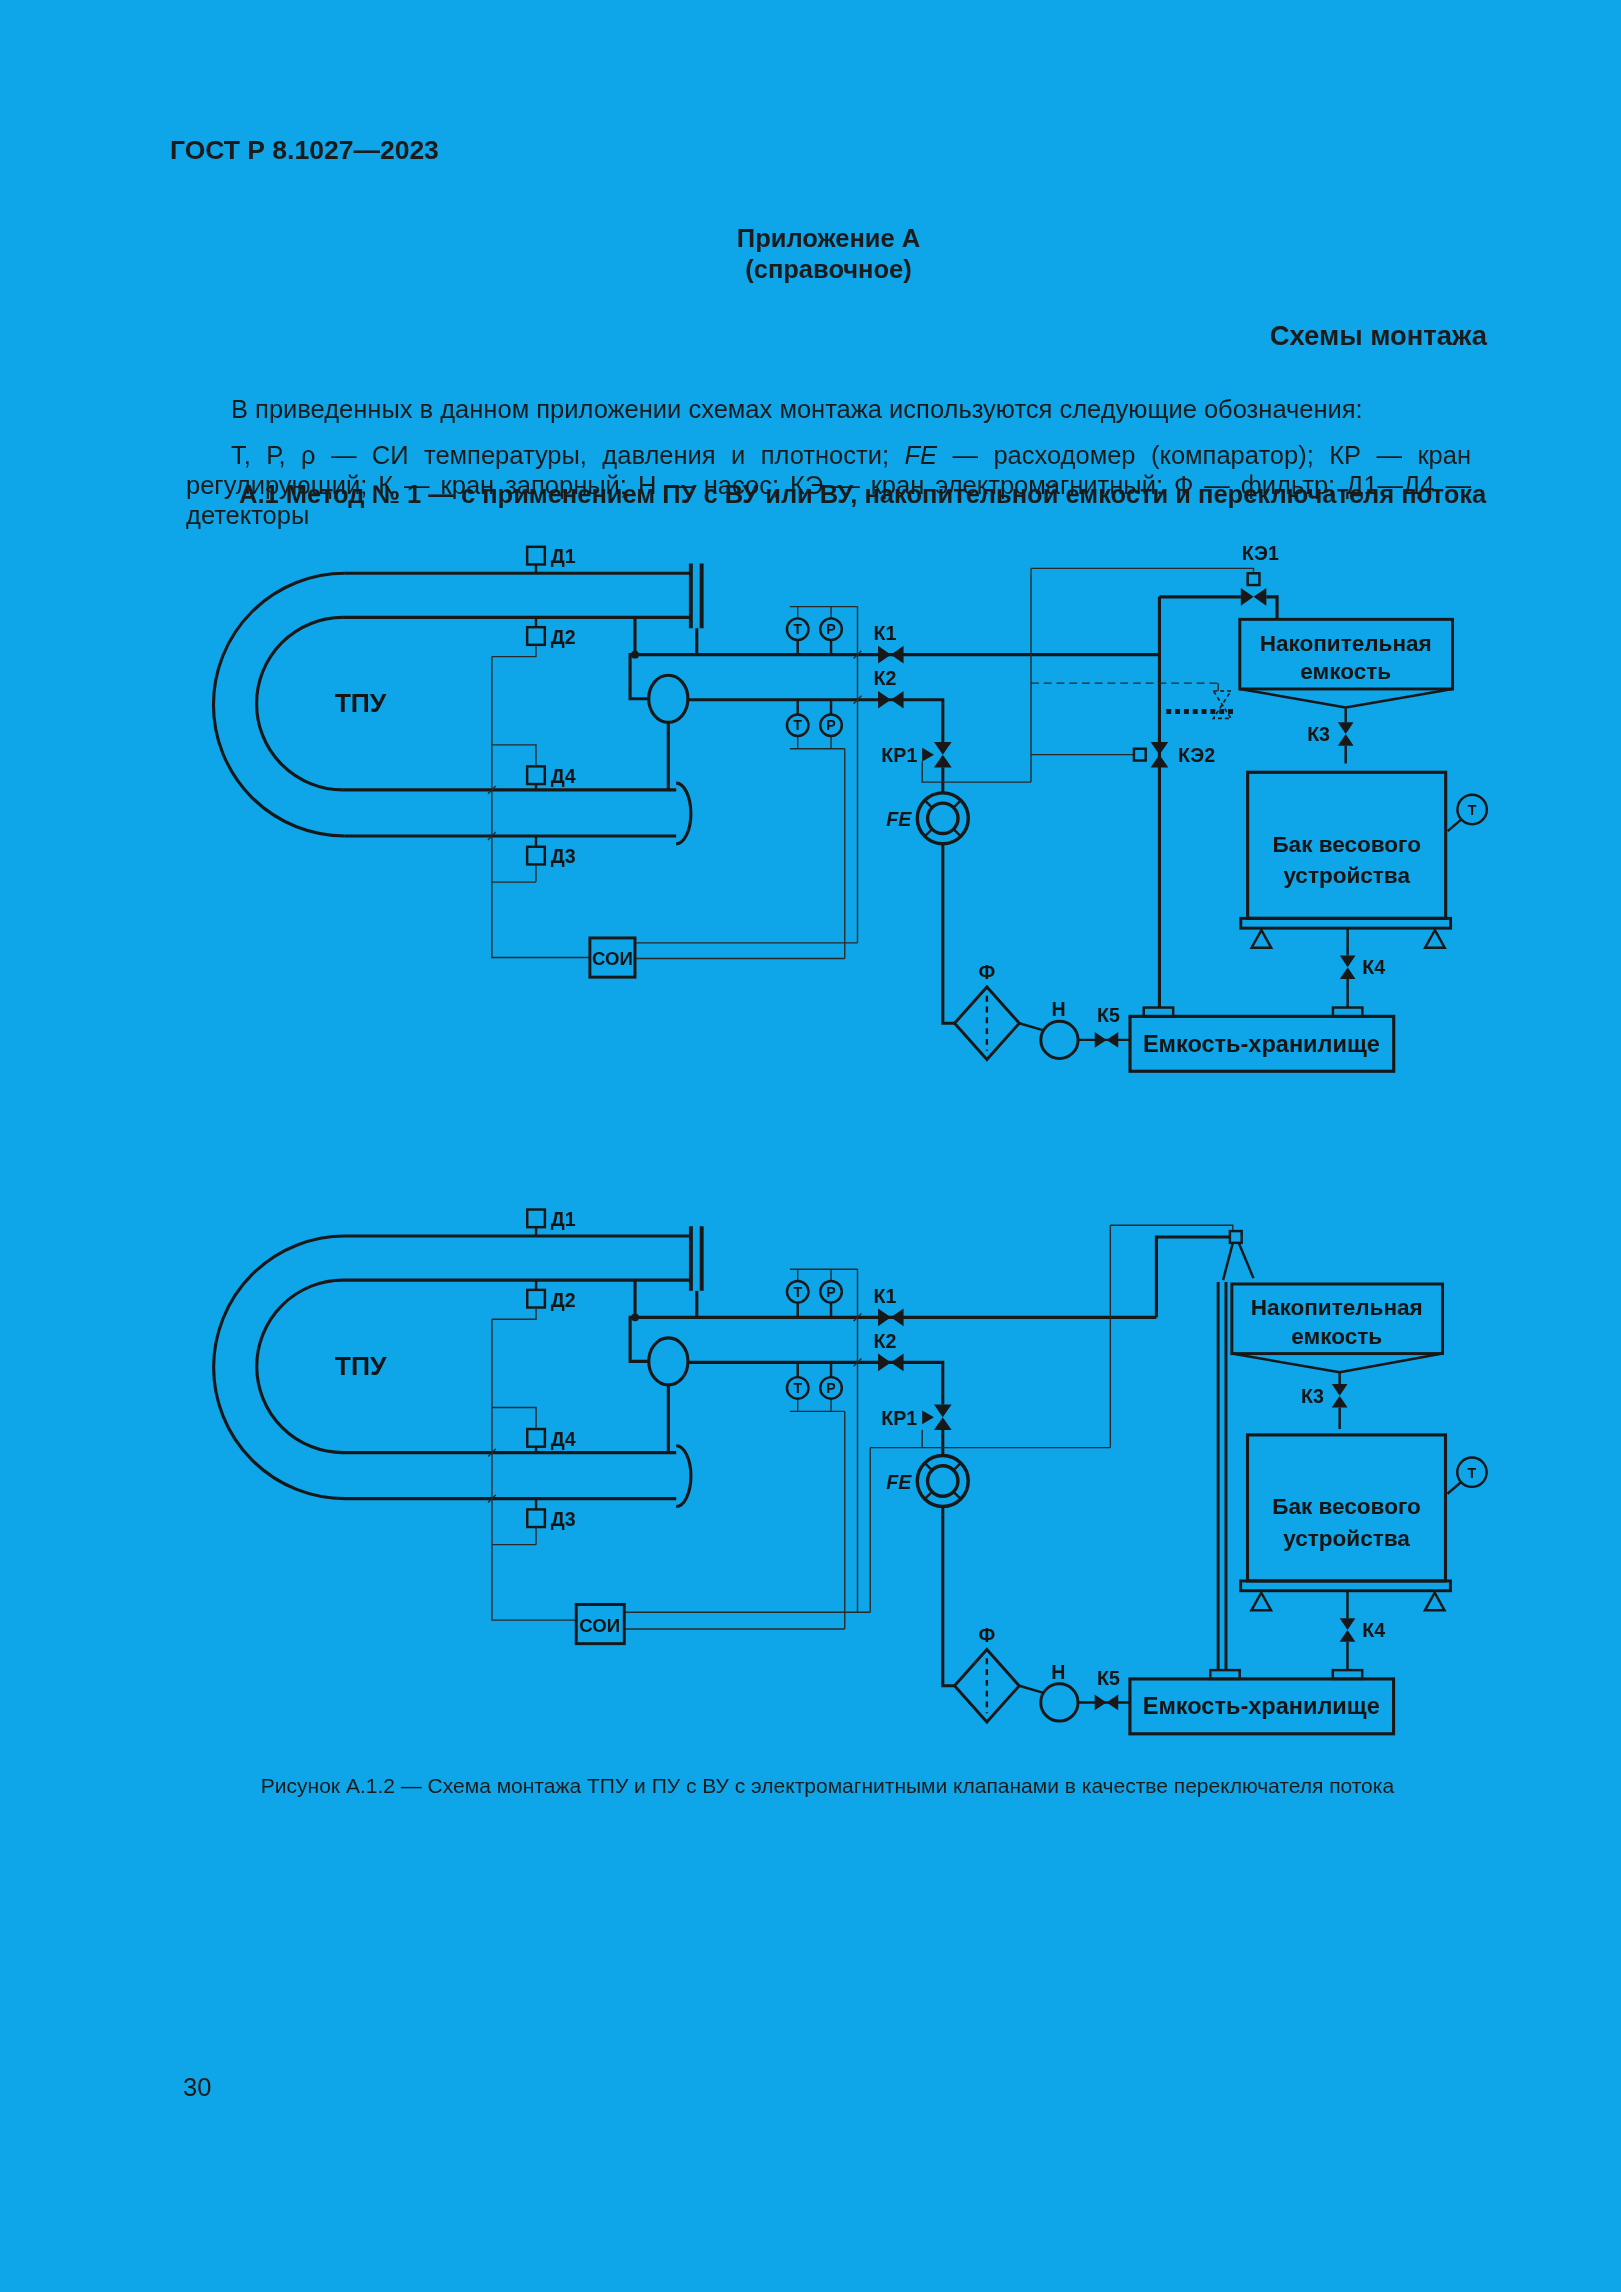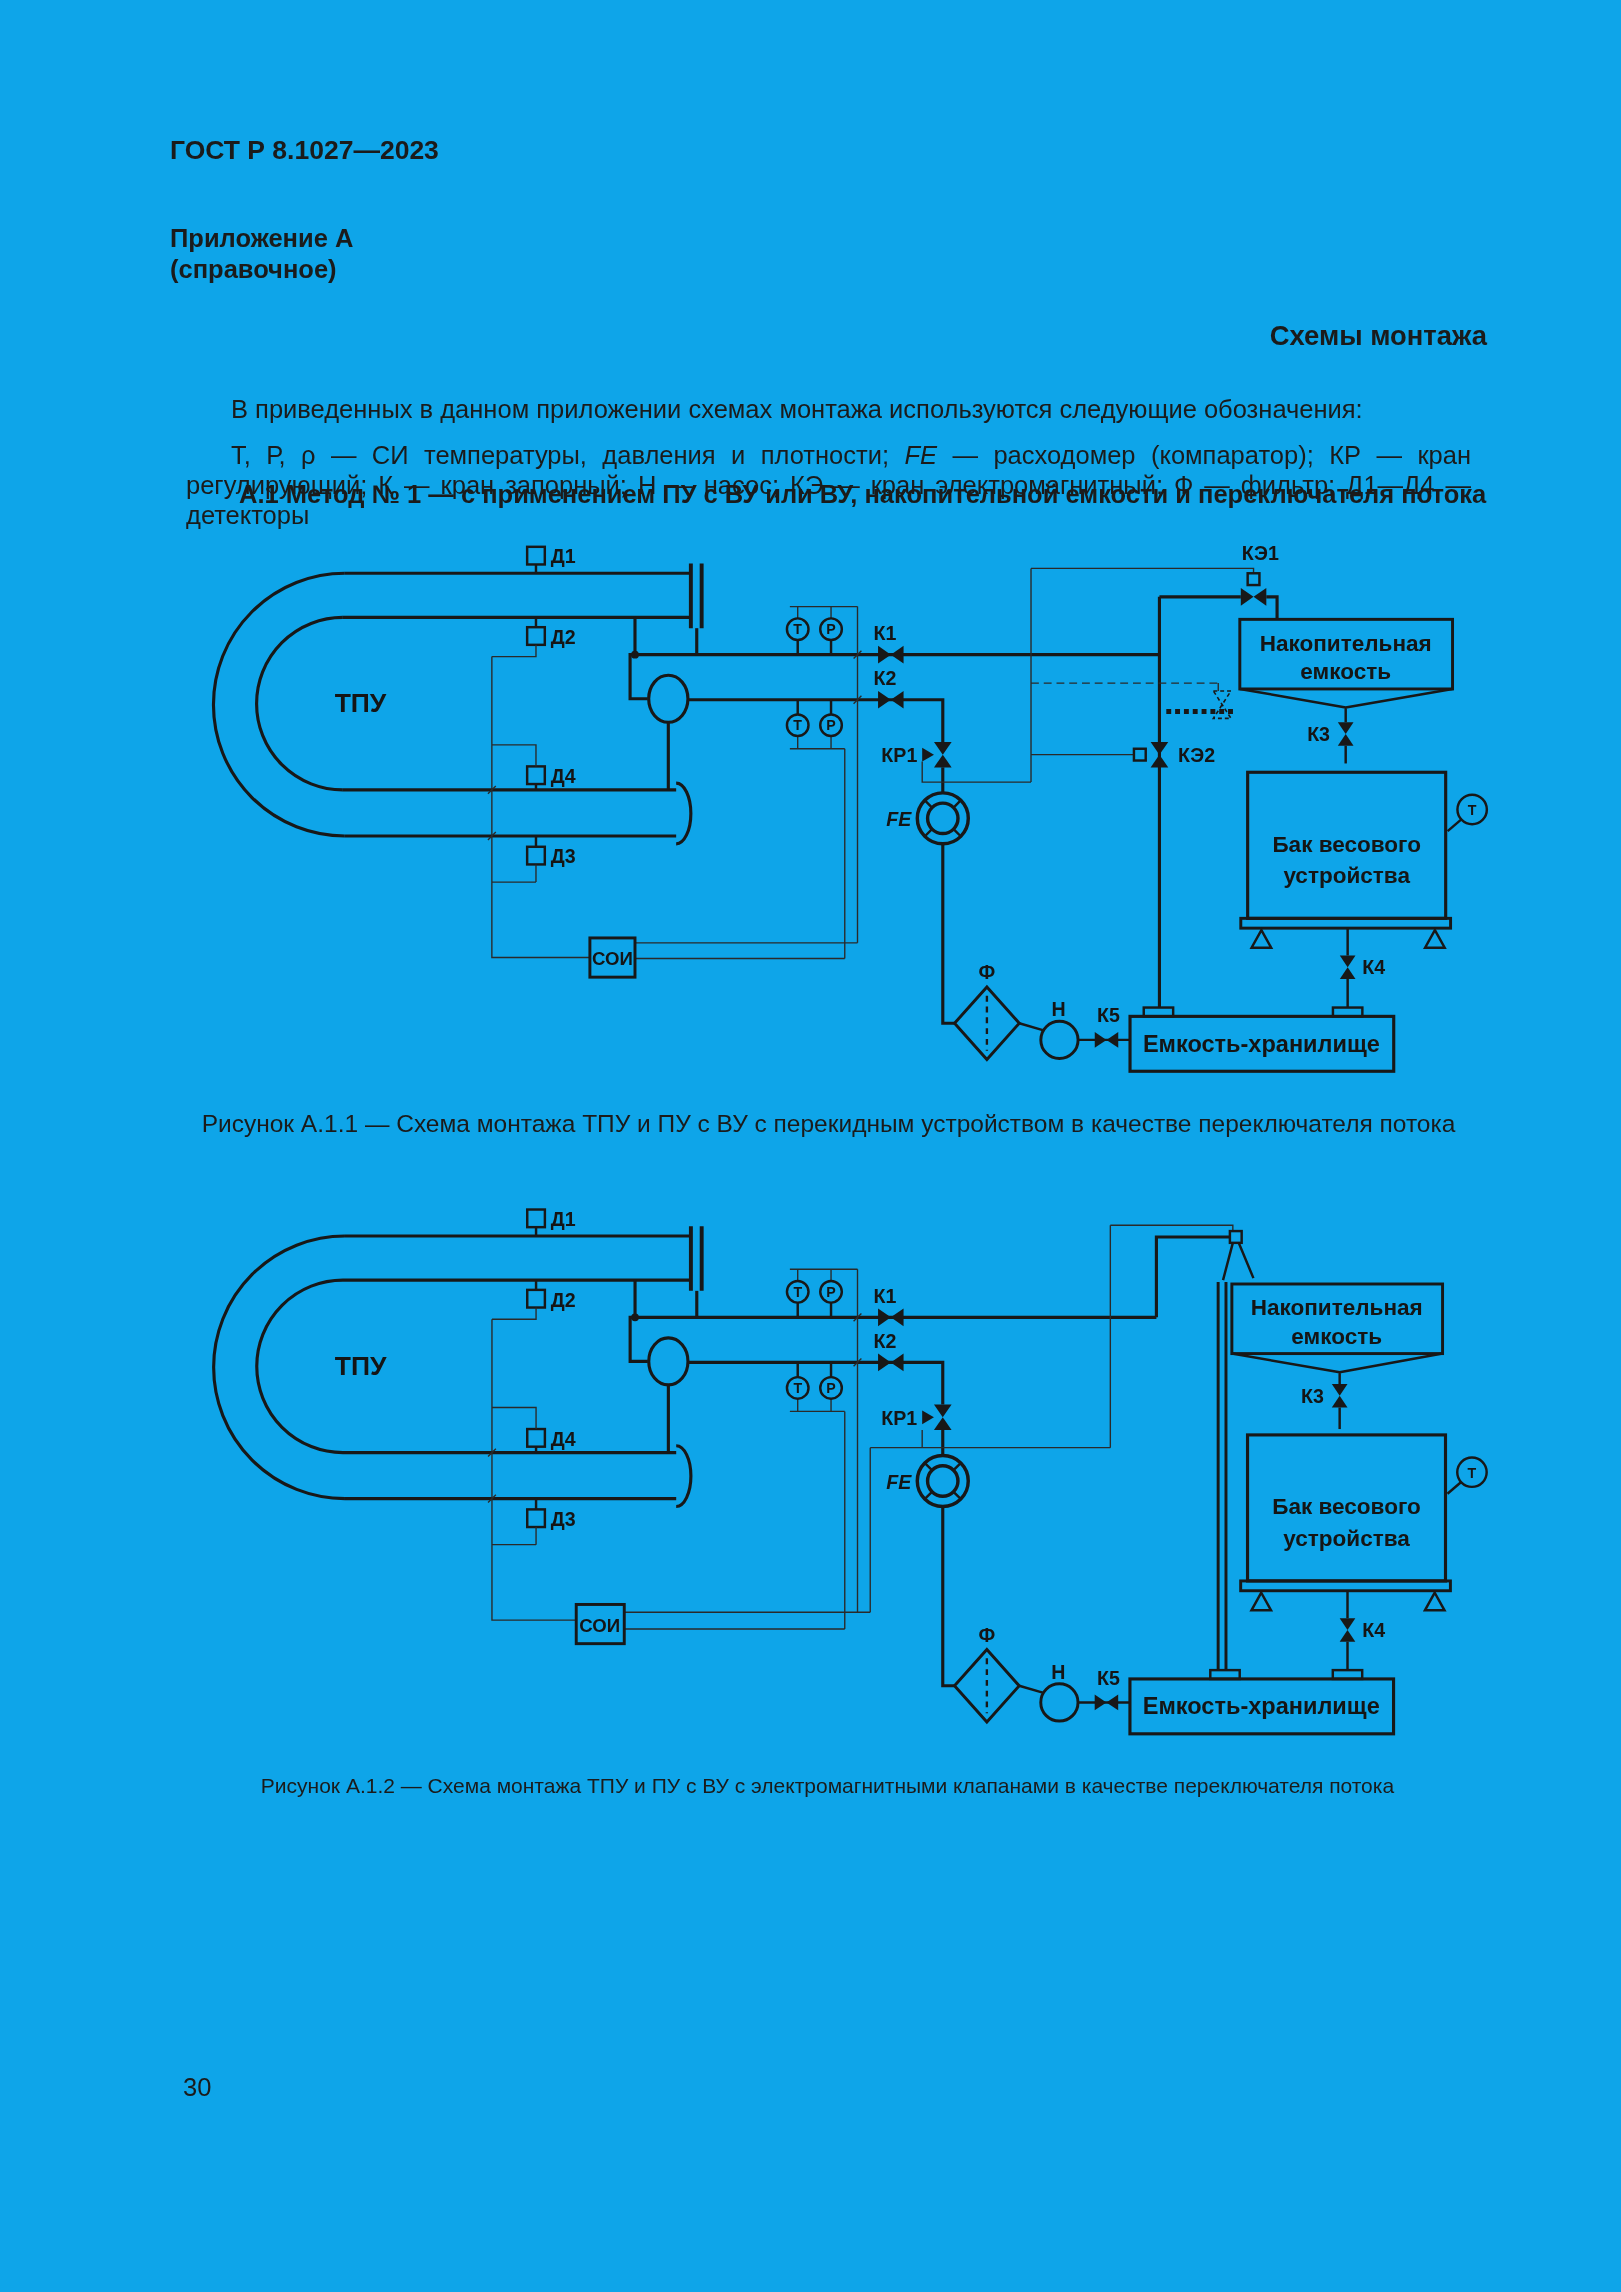--- a/index.html
+++ b/index.html
@@ -1,18 +1,18 @@
 <!DOCTYPE html>
 <html><head>
 <meta charset="utf-8">
 <style>
   html,body{margin:0;padding:0;background:#e8e8e8;}
   .page{position:relative;width:1621px;height:2293px;background:#0ea5e9;font-family:"Liberation Sans",sans-serif;color:#1b1b1b;overflow:hidden;text-decoration:underline;}
   .hdr{position:absolute;left:170px;top:135px;font-size:26.5px;font-weight:bold;}
-  .titleblock{position:absolute;left:170px;top:223px;width:1317px;}
+  .titleblock{position:absolute;left:170px;top:223px;width:1317px;text-align:center;}
   .titleblock div{font-weight:bold;font-size:25.5px;line-height:31px;}
   .sectitle{position:absolute;left:170px;top:320px;width:1317px;text-align:right;font-weight:bold;font-size:27.4px;}
   .intro{position:absolute;left:170px;top:378px;width:1317px;font-size:25.5px;line-height:30px;text-align:justify;}
   .intro p{margin:16px;text-indent:45px;}
   .methodhead{position:absolute;left:170px;top:480px;width:1317px;padding-left:69px;box-sizing:border-box;font-size:25.5px;font-weight:bold;}
   .cap1{position:absolute;left:170px;top:1110px;width:1317px;text-align:center;font-size:24.5px;}
   .cap2{position:absolute;left:222px;top:1770px;width:1211px;text-align:center;font-size:21px;line-height:31px;}
   .pagenum{position:absolute;left:183px;top:2073px;font-size:25.5px;}
   svg{position:absolute;overflow:visible;}
   .pl{stroke:#181818;stroke-width:3.2;fill:none;}
@@ -212,21 +212,20 @@
       <rect class="pl" x="1153" y="1037" width="269" height="56" fill="#f5f5f4"></rect>
       <text class="boxlab" style="font-size:24px" x="1287" y="1073" text-anchor="middle">Емкость-хранилище</text>
     </g>
 
     <g>
       <rect class="bx" x="602" y="957" width="46" height="40" fill="#f5f5f4"></rect>
       <text class="lab" style="font-size:19px" x="625" y="985" text-anchor="middle">СОИ</text>
     </g>
   </svg>
 
-  <div class="cap1">Рисунок А.1.1 — Схема монтажа ТПУ и ПУ с ВУ с перекидным устройством в качестве переключателя потока</div>
 
   <svg style="left:137px;top:1186px;" width="1392" height="588" viewBox="140 1210 1420 600">
     <g>
       <path class="pl" d="M352,1261 H705"></path>
         <path class="pl" d="M350,1306 H705"></path>
       <path class="pl" d="M352,1261 A134,134 0 0 0 352,1529"></path>
       <path class="pl" d="M350,1306 A88,88 0 0 0 350,1482"></path>
       <path class="pl" d="M350,1482 H690"></path>
         <path class="pl" d="M352,1529 H690"></path>
       <path class="pl" style="stroke-width:4" d="M705,1251 V1317 M716,1251 V1317"></path>

